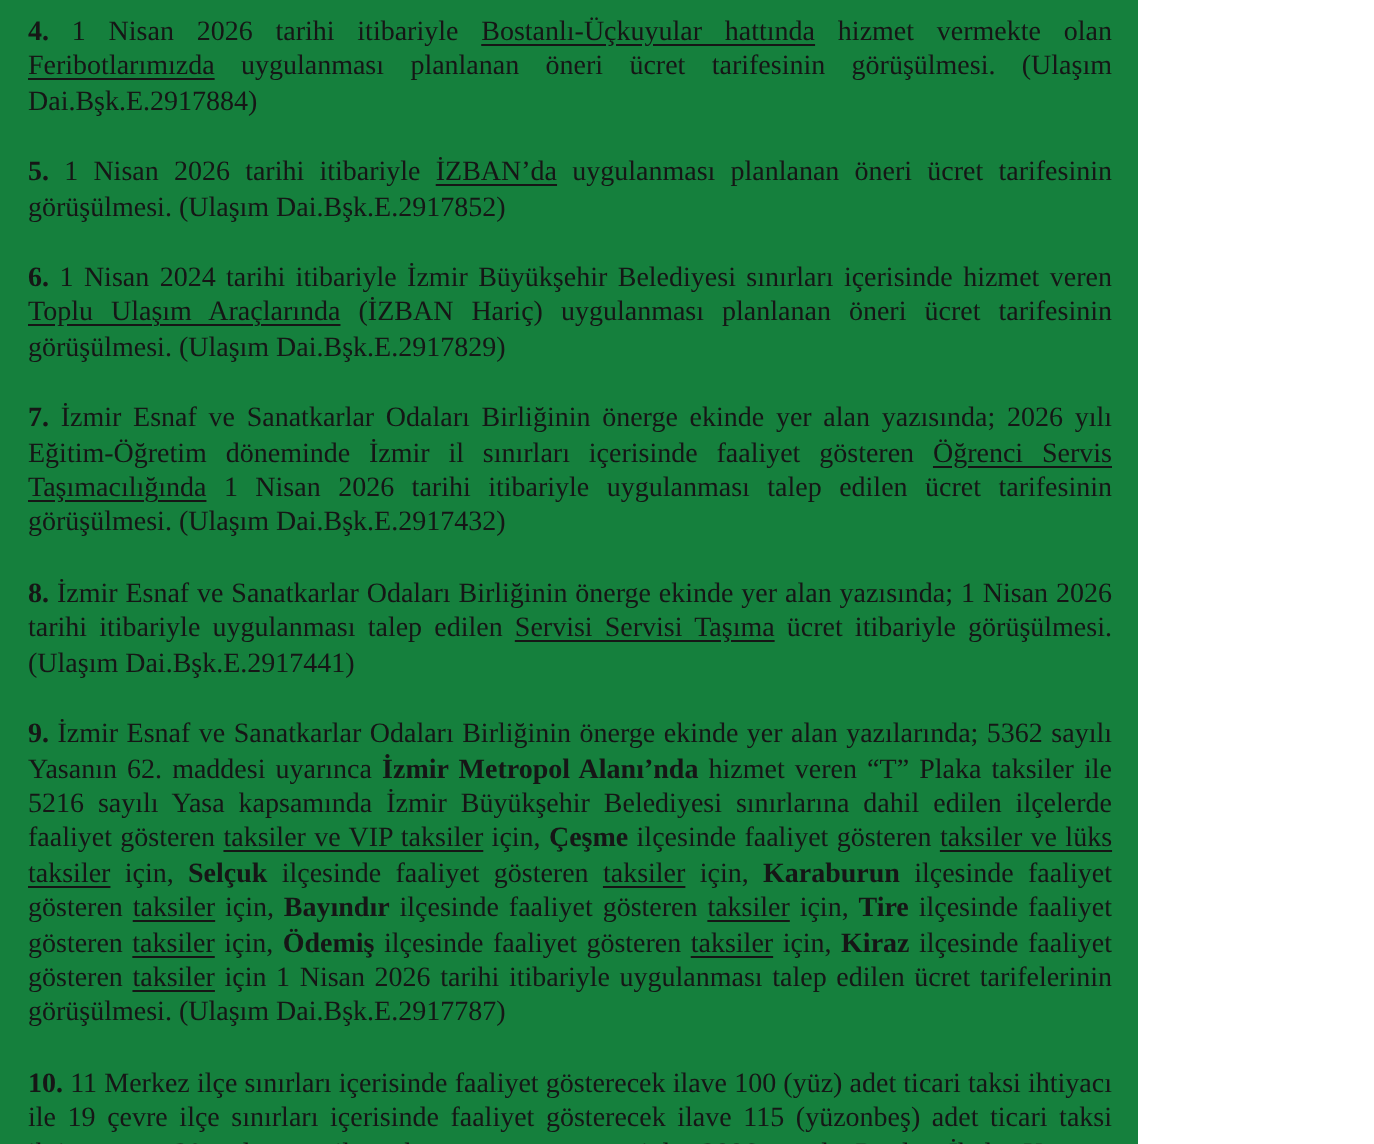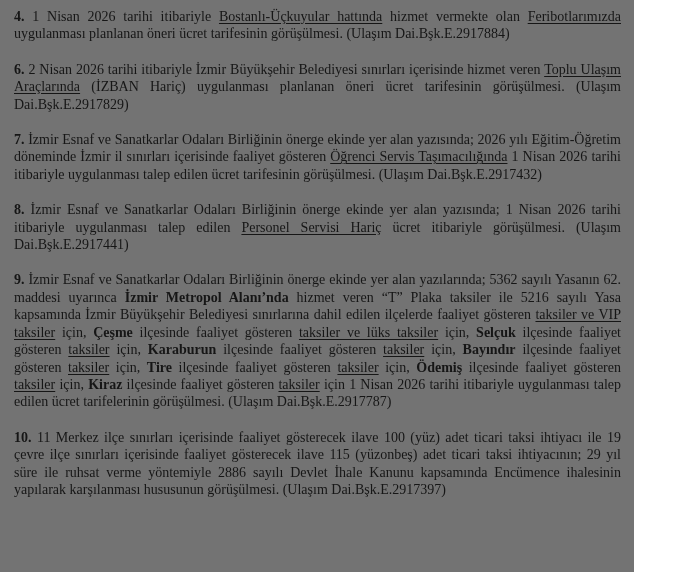--- a/index.html
+++ b/index.html
@@ -4,39 +4,40 @@
 <style>
   html, body { margin: 0; padding: 0; }
   body {
     width: 687px;
     height: 572px;
     background: #ffffff;
     overflow: hidden;
   }
   .page {
     box-sizing: border-box;
-    width: 634px;
+    width: 569px;
     height: 572px;
     padding: 8px 13px 0 14px;
     font-family: "Liberation Serif", "DejaVu Serif", serif;
     font-size: 14px;
     line-height: 17.4px;
     color: #161616;
-    background: #737373;
+    background: #15803d;
   }
   p.agenda-item {
     margin: 0 0 18px 0;
     text-align: justify;
   }
   p.agenda-item span.seg-b { font-weight: bold; }
   p.agenda-item span.seg-u { text-decoration: underline; text-underline-offset: 2px; }
 </style>
 </head>
 <body>
 
 <div class="page">
   <p class="agenda-item"><span class="seg-b ">4.</span><span class=""> 1 Nisan 2026 tarihi itibariyle </span><span class="seg-u">Bostanlı-Üçkuyular hattında</span><span class=""> hizmet vermekte olan </span><span class="seg-u">Feribotlarımızda</span><span class=""> uygulanması planlanan öneri ücret tarifesinin görüşülmesi. (Ulaşım Dai.Bşk.E.2917884)</span></p>
-  <p class="agenda-item"><span class="seg-b ">6.</span><span class=""> 2 Nisan 2026 tarihi itibariyle İzmir Büyükşehir Belediyesi sınırları içerisinde hizmet veren </span><span class="seg-u">Toplu Ulaşım Araçlarında</span><span class=""> (İZBAN Hariç) uygulanması planlanan öneri ücret tarifesinin görüşülmesi. (Ulaşım Dai.Bşk.E.2917829)</span></p>
+  <p class="agenda-item"><span class="seg-b ">5.</span><span class=""> 1 Nisan 2026 tarihi itibariyle </span><span class="seg-u">İZBAN’da</span><span class=""> uygulanması planlanan öneri ücret tarifesinin görüşülmesi. (Ulaşım Dai.Bşk.E.2917852)</span></p>
+  <p class="agenda-item"><span class="seg-b ">6.</span><span class=""> 1 Nisan 2024 tarihi itibariyle İzmir Büyükşehir Belediyesi sınırları içerisinde hizmet veren </span><span class="seg-u">Toplu Ulaşım Araçlarında</span><span class=""> (İZBAN Hariç) uygulanması planlanan öneri ücret tarifesinin görüşülmesi. (Ulaşım Dai.Bşk.E.2917829)</span></p>
   <p class="agenda-item"><span class="seg-b ">7.</span><span class=""> İzmir Esnaf ve Sanatkarlar Odaları Birliğinin önerge ekinde yer alan yazısında; 2026 yılı Eğitim-Öğretim döneminde İzmir il sınırları içerisinde faaliyet gösteren </span><span class="seg-u">Öğrenci Servis Taşımacılığında</span><span class=""> 1 Nisan 2026 tarihi itibariyle uygulanması talep edilen ücret tarifesinin görüşülmesi. (Ulaşım Dai.Bşk.E.2917432)</span></p>
-  <p class="agenda-item"><span class="seg-b ">8.</span><span class=""> İzmir Esnaf ve Sanatkarlar Odaları Birliğinin önerge ekinde yer alan yazısında; 1 Nisan 2026 tarihi itibariyle uygulanması talep edilen </span><span class="seg-u">Personel Servisi Hariç</span><span class=""> ücret itibariyle görüşülmesi. (Ulaşım Dai.Bşk.E.2917441)</span></p>
+  <p class="agenda-item"><span class="seg-b ">8.</span><span class=""> İzmir Esnaf ve Sanatkarlar Odaları Birliğinin önerge ekinde yer alan yazısında; 1 Nisan 2026 tarihi itibariyle uygulanması talep edilen </span><span class="seg-u">Servisi Servisi Taşıma</span><span class=""> ücret itibariyle görüşülmesi. (Ulaşım Dai.Bşk.E.2917441)</span></p>
   <p class="agenda-item"><span class="seg-b ">9.</span><span class=""> İzmir Esnaf ve Sanatkarlar Odaları Birliğinin önerge ekinde yer alan yazılarında; 5362 sayılı Yasanın 62. maddesi uyarınca </span><span class="seg-b ">İzmir Metropol Alanı’nda</span><span class=""> hizmet veren “T” Plaka taksiler ile 5216 sayılı Yasa kapsamında İzmir Büyükşehir Belediyesi sınırlarına dahil edilen ilçelerde faaliyet gösteren </span><span class="seg-u">taksiler ve VIP taksiler</span><span class=""> için, </span><span class="seg-b ">Çeşme</span><span class=""> ilçesinde faaliyet gösteren </span><span class="seg-u">taksiler ve lüks taksiler</span><span class=""> için, </span><span class="seg-b ">Selçuk</span><span class=""> ilçesinde faaliyet gösteren </span><span class="seg-u">taksiler</span><span class=""> için, </span><span class="seg-b ">Karaburun</span><span class=""> ilçesinde faaliyet gösteren </span><span class="seg-u">taksiler</span><span class=""> için, </span><span class="seg-b ">Bayındır</span><span class=""> ilçesinde faaliyet gösteren </span><span class="seg-u">taksiler</span><span class=""> için, </span><span class="seg-b ">Tire</span><span class=""> ilçesinde faaliyet gösteren </span><span class="seg-u">taksiler</span><span class=""> için, </span><span class="seg-b ">Ödemiş</span><span class=""> ilçesinde faaliyet gösteren </span><span class="seg-u">taksiler</span><span class=""> için, </span><span class="seg-b ">Kiraz</span><span class=""> ilçesinde faaliyet gösteren </span><span class="seg-u">taksiler</span><span class=""> için 1 Nisan 2026 tarihi itibariyle uygulanması talep edilen ücret tarifelerinin görüşülmesi. (Ulaşım Dai.Bşk.E.2917787)</span></p>
   <p class="agenda-item"><span class="seg-b ">10.</span><span class=""> 11 Merkez ilçe sınırları içerisinde faaliyet gösterecek ilave 100 (yüz) adet ticari taksi ihtiyacı ile 19 çevre ilçe sınırları içerisinde faaliyet gösterecek ilave 115 (yüzonbeş) adet ticari taksi ihtiyacının; 29 yıl süre ile ruhsat verme yöntemiyle 2886 sayılı Devlet İhale Kanunu kapsamında Encümence ihalesinin yapılarak karşılanması hususunun görüşülmesi. (Ulaşım Dai.Bşk.E.2917397)</span></p>
 </div>
 
 </body></html>

